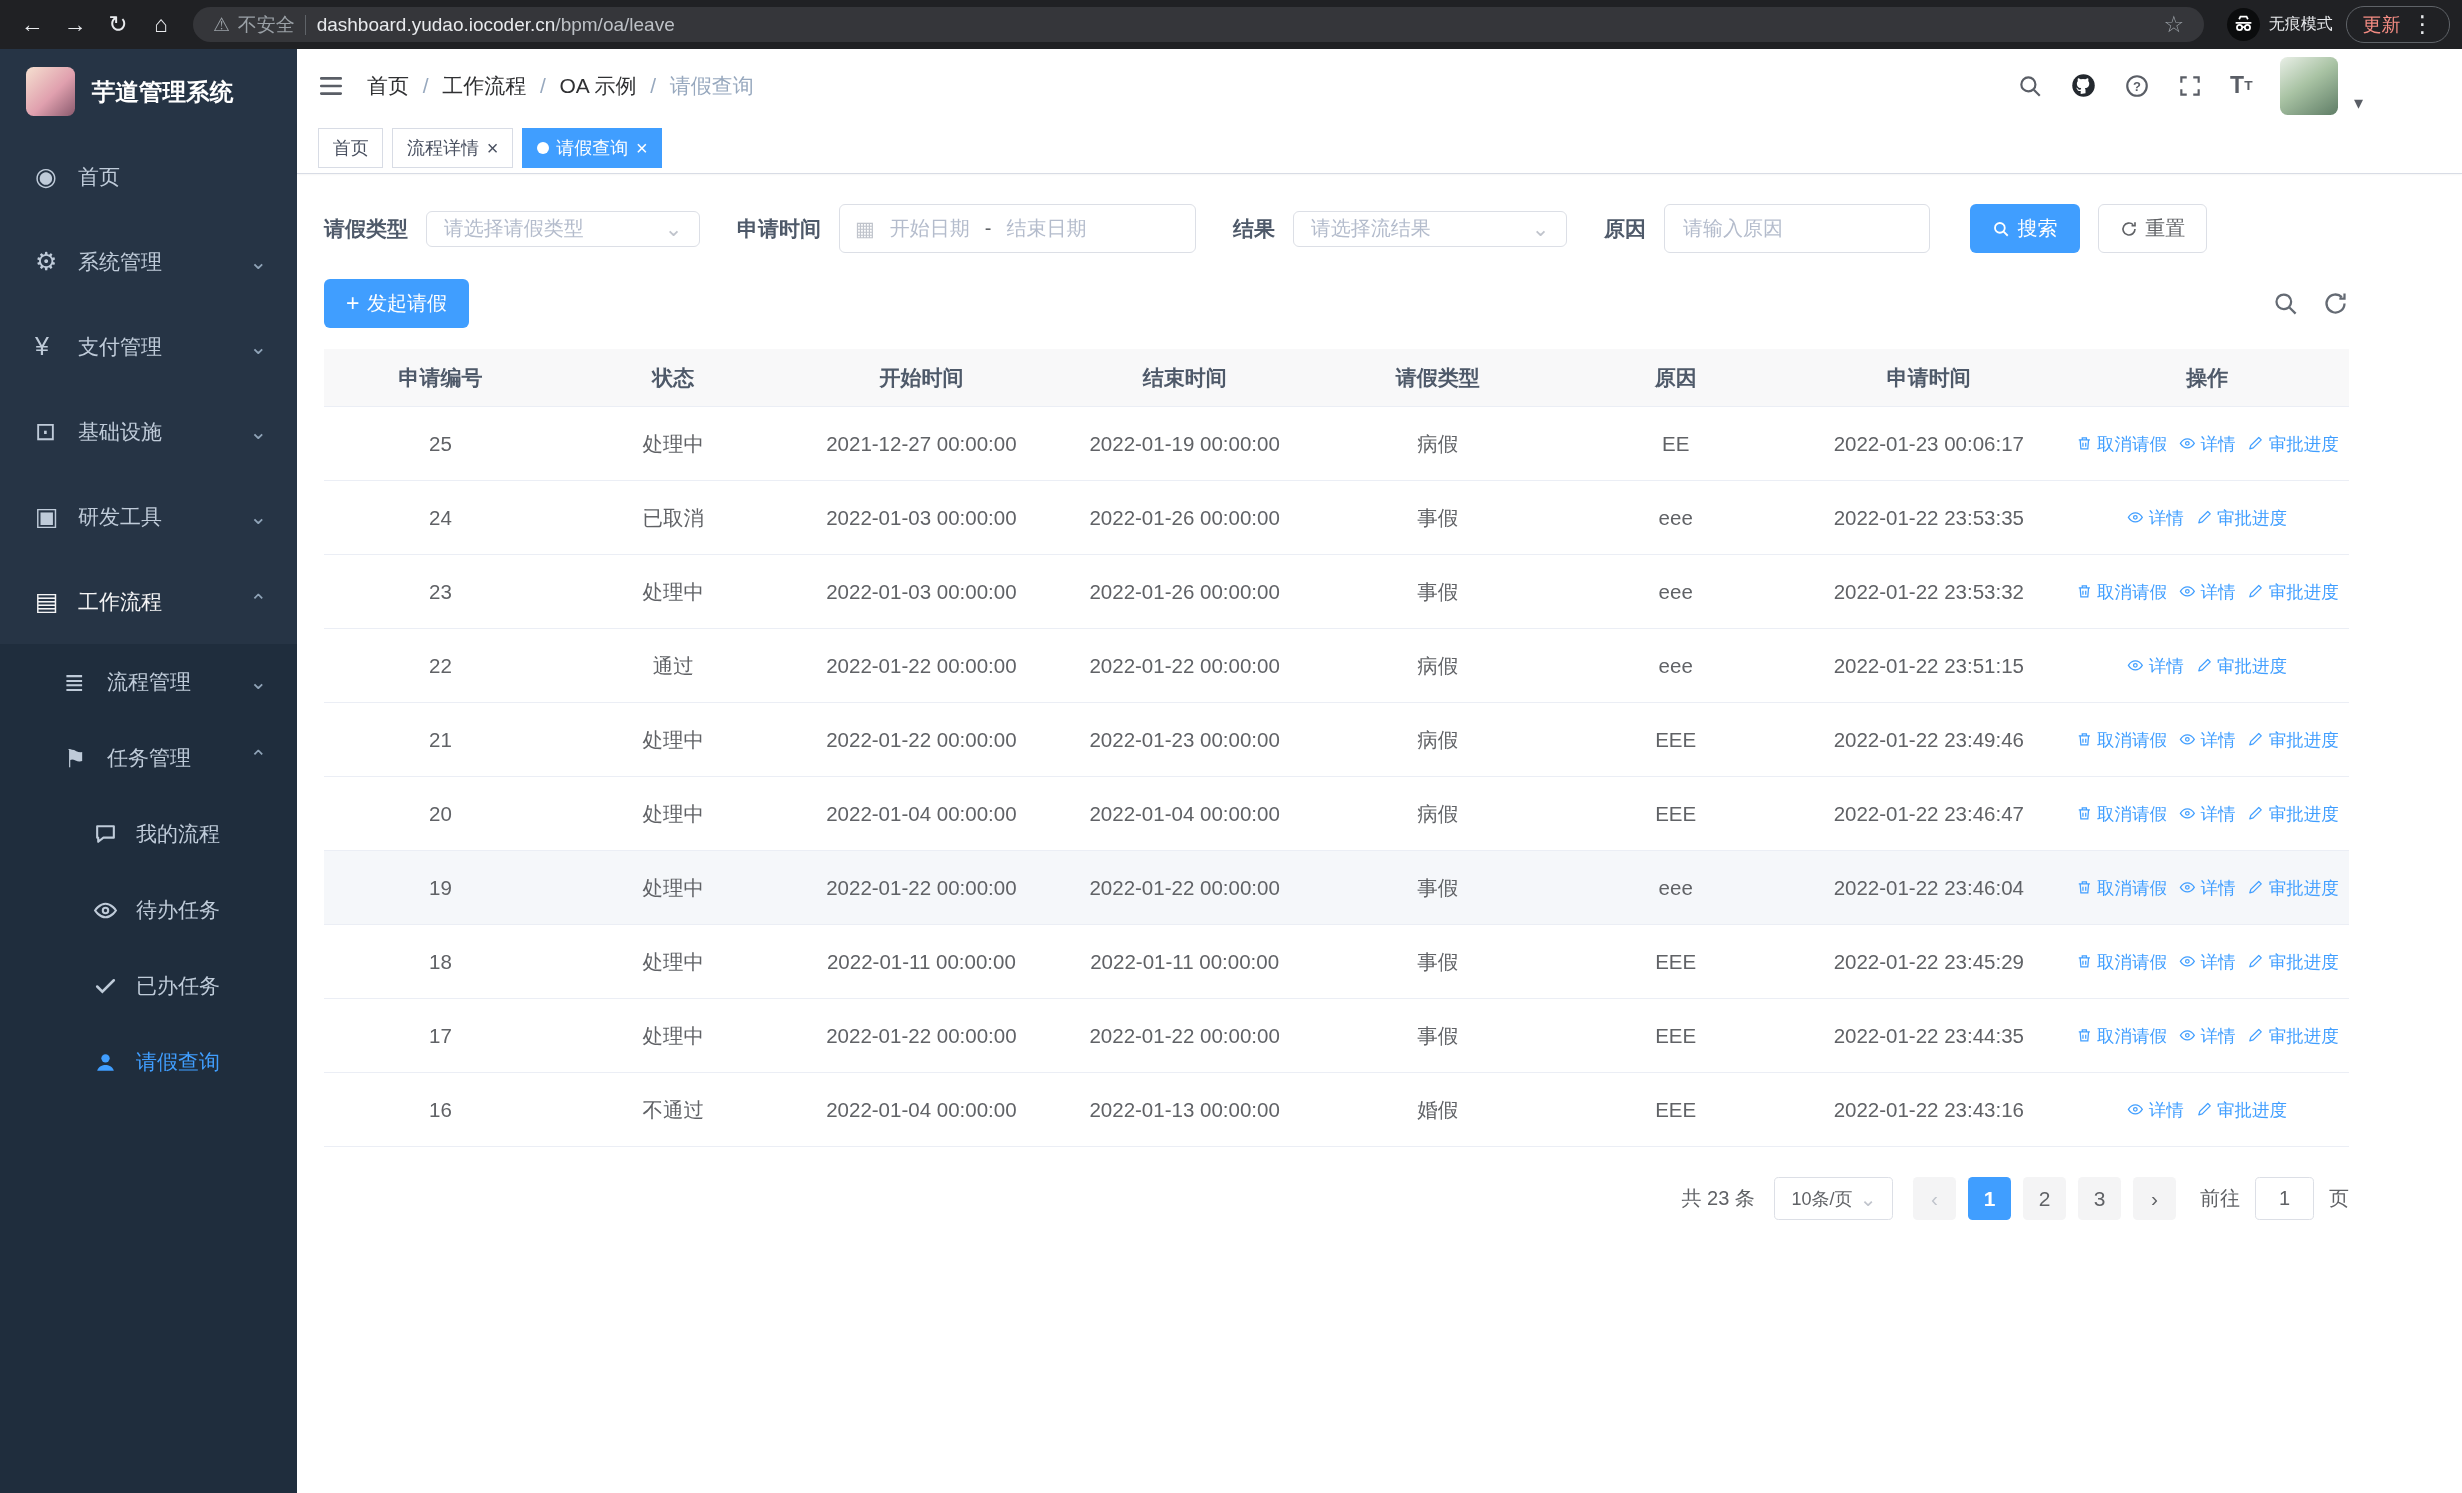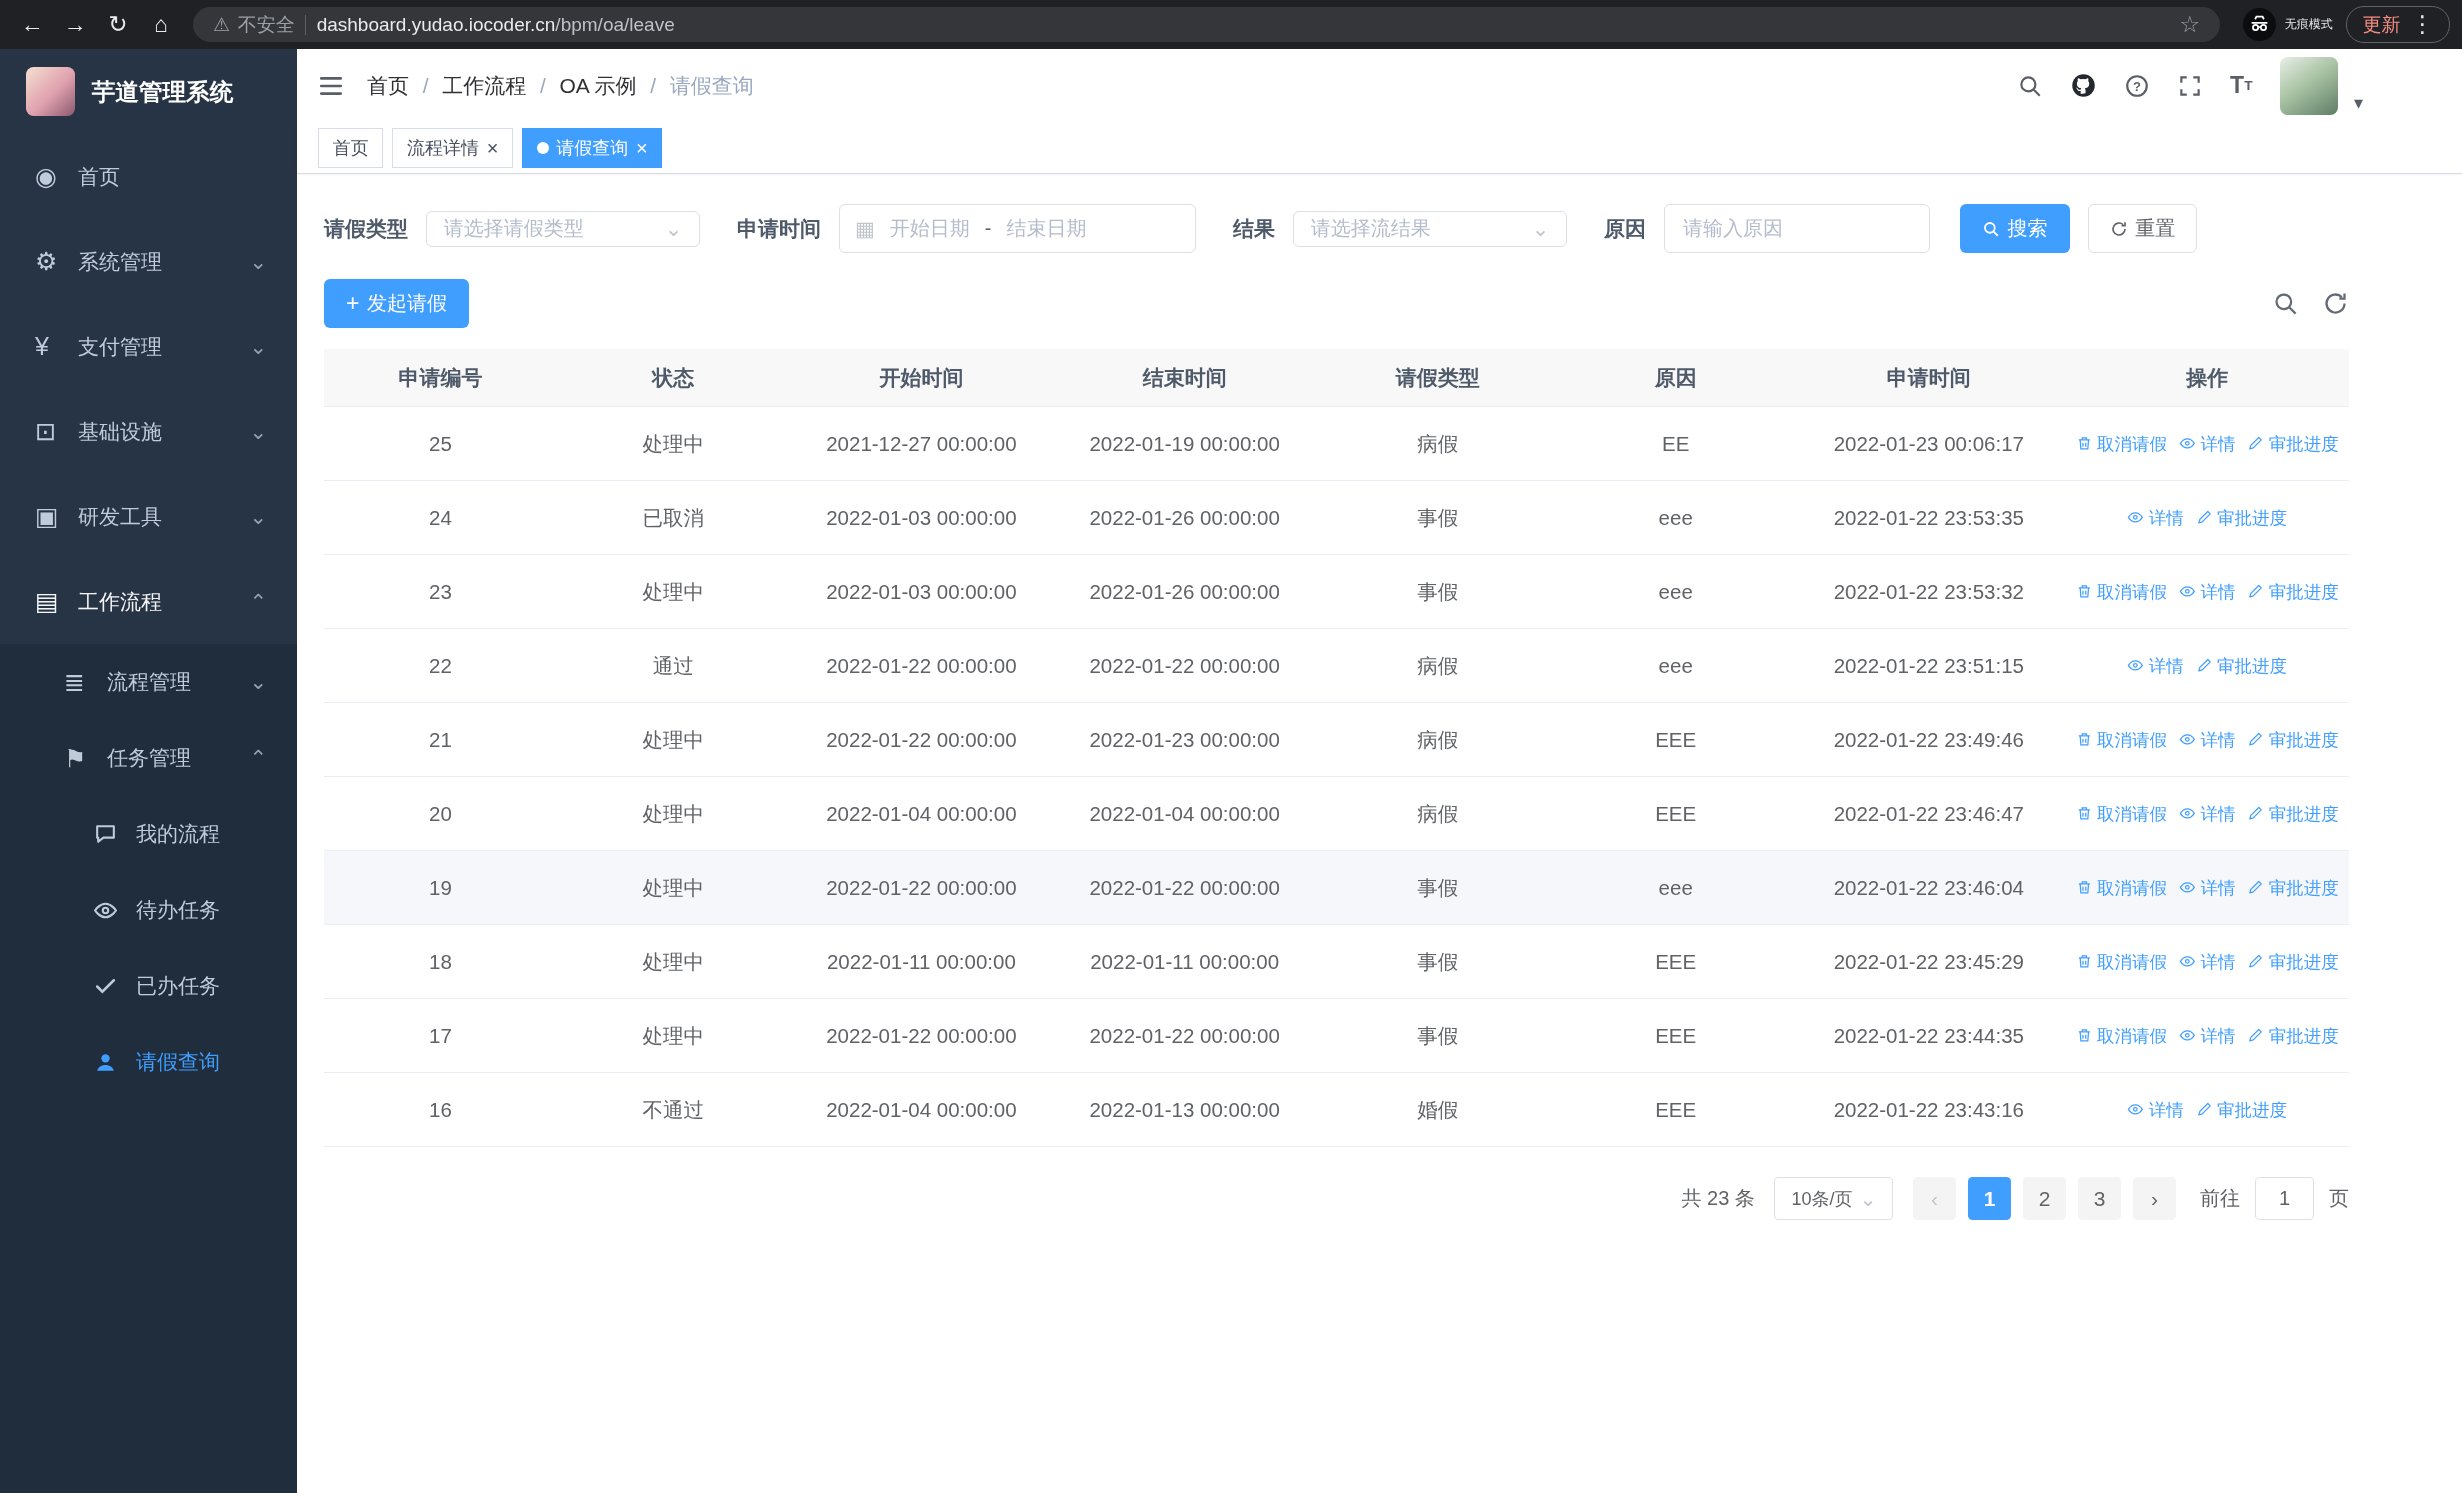--- a/index.html
+++ b/index.html
@@ -9,21 +9,21 @@
 
   
   .chrome { height: 49px; background: #202124; display: flex; align-items: center; gap: 3px; padding: 0 12px; color: #e8eaed; }
   .nav-ic { width: 40px; height: 40px; display: flex; align-items: center; justify-content: center; font-size: 23px; border-radius: 50%; cursor: pointer; }
   .urlbar { flex: 1; height: 35px; background: #35363a; border-radius: 17.5px; display: flex; align-items: center; gap: 10.6px; padding: 0 20px; font-size: 19px; margin: 0 9px; }
   .warn { color: #9aa0a6; display: flex; align-items: center; gap: 7.6px; font-size: 19px; }
   .url-sep { width: 0.8px; height: 20px; background: #5f6368; }
   .url-domain { color: #e8eaed; }
   .url-path { color: #bdc1c6; }
   .url-star { margin-left: auto; color: #9aa0a6; font-size: 23px; cursor: pointer; }
-  .incog { display: flex; align-items: center; gap: 9px; font-size: 12px; color: #e8eaed; margin: 0 10.6px; }
+  .incog { display: flex; align-items: center; gap: 9px; font-size: 16px; color: #e8eaed; margin: 0 10.6px; }
   .incog-ic { width: 33px; height: 33px; border-radius: 50%; background: #0b0c0d; display: flex; align-items: center; justify-content: center; }
   .incog-ic svg { width: 21px; height: 21px; }
   .update-pill { display: flex; align-items: center; gap: 10.6px; border: 0.8px solid #5f6368; border-radius: 18px; height: 37px; padding: 0 15px; cursor: pointer; }
   .update-txt { color: #f28b82; font-size: 19px; }
   .dots { color: #e8eaed; font-size: 23px; }
 
   
   .app { display: flex; height: 1445px; }
   .sidebar { width: 297px; background: #263445; display: flex; flex-direction: column; color: #bfcbd9; flex-shrink: 0; }
   .logo-row { height: 85px; display: flex; align-items: center; gap: 16.7px; padding: 0 26px; cursor: pointer; }
@@ -72,21 +72,21 @@
   .select .caret { color: #c0c4cc; font-size: 21px; }
   .datebox { width: 357px; height: 49px; border: 0.8px solid #dcdfe6; border-radius: 6px; display: flex; align-items: center; gap: 15px; padding: 0 15px; font-size: 20px; color: #b4bccc; background: #fff; cursor: text; }
   .datebox .cal { color: #c0c4cc; font-size: 21px; }
   .datebox .dsep { color: #606266; }
   .text-input { width: 266px; height: 49px; border: 0.8px solid #dcdfe6; border-radius: 6px; padding: 0 18px; font-size: 20px; color: #a16207; outline: none; font-family: inherit; }
   .text-input::placeholder { color: #b4bccc; }
   .btn { height: 49px; border-radius: 6px; font-size: 20px; display: inline-flex; align-items: center; gap: 7.6px; padding: 0 21px; cursor: pointer; border: 0.8px solid transparent; white-space: nowrap; font-family: inherit; }
   .btn-primary { background: #409eff; color: #fff; }
   .btn-plain { background: #fff; border-color: #dcdfe6; color: #606266; }
   .btn .bic { display: flex; align-items: center; font-size: 18px; }
-  .ml40 { margin-left: 30px; } .ml24 { margin-left: 18px; }
+  .ml40 { margin-left: 40px; } .ml24 { margin-left: 18px; }
 
   .toolbar { display: flex; align-items: center; margin: 26px 0 21px; }
   .toolbar-right { margin-left: auto; display: flex; align-items: center; gap: 23px; color: #646a73; }
   .toolbar-right .hicon svg { width: 27px; height: 27px; }
 
   
   .table { width: 100%; font-size: 20.5px; }
   .tr { display: flex; align-items: center; }
   .cell { display: flex; align-items: center; justify-content: center; text-align: center; padding: 0 6px; min-width: 0; }
   .thead { background: #f8f8f9; height: 58px; font-weight: 700; color: #4e5969; font-size: 21px; border-bottom: 0.8px solid #ebeef5; }

